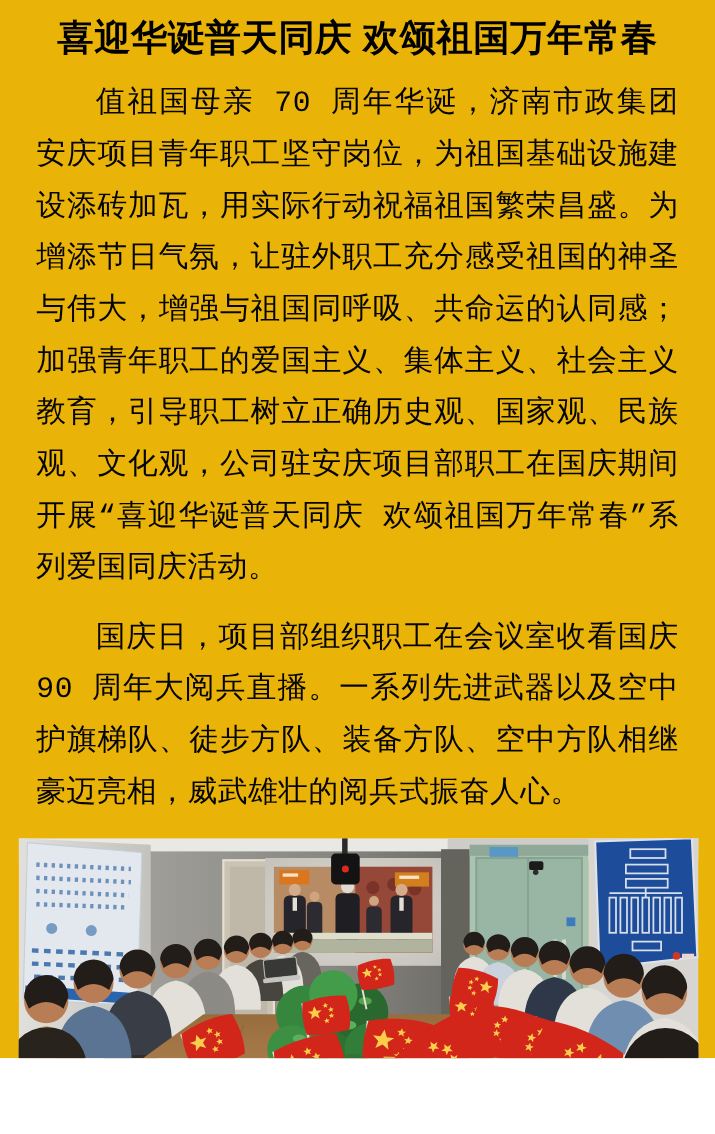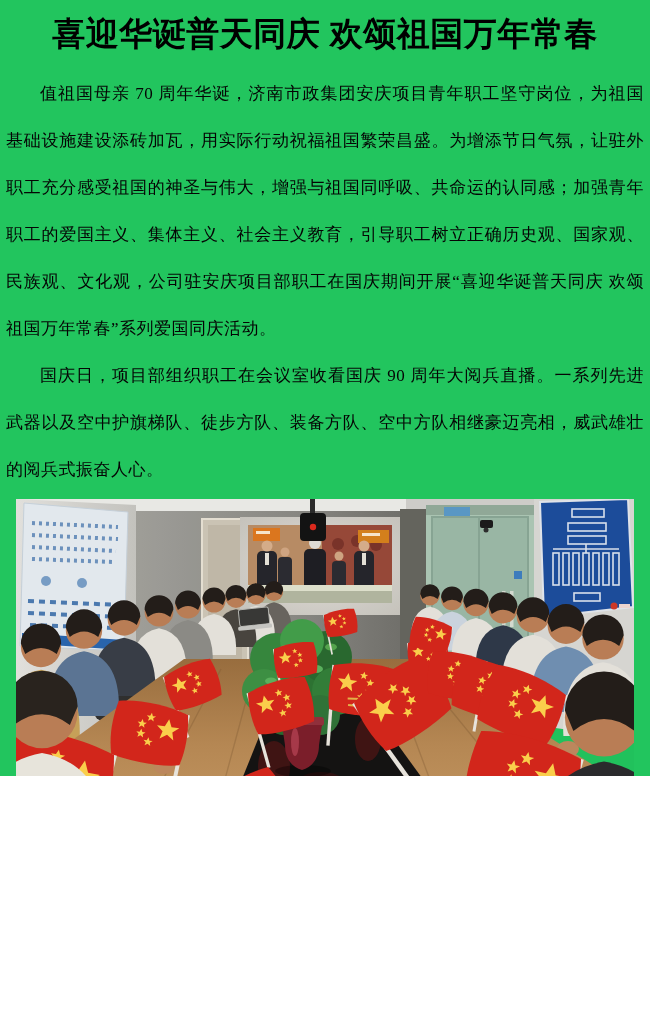--- a/index.html
+++ b/index.html
@@ -1,30 +1,30 @@
 <!DOCTYPE html>
 <html><head>
 <meta charset="utf-8">
 <style>
   html,body { margin:0; padding:0; background:#ffffff; }
   .page {
-    width:650px; height:776px; box-sizing:border-box;
-    padding:10px 6px 0; overflow:hidden; background:#22c55e;
+    width:650px; height:962px; box-sizing:border-box;
+    padding:10px 17px 0; overflow:hidden; background:#eab308;
     position:relative;
   }
   .article-title {
     font-family:"Liberation Sans","DejaVu Sans",sans-serif;
     font-weight:700; font-size:33px; line-height:44px;
     text-align:center; color:#000; margin:2px 0 14px; letter-spacing:.5px;
   }
   .para {
-    font-family:Liberation Serif, serif;
-    font-size:17px; line-height:47px; color:#050505;
+    font-family:Liberation Mono, monospace;
+    font-size:27px; line-height:47px; color:#050505;
     text-align:justify; text-justify:inter-character;
-    text-indent:2em; margin:0; letter-spacing:.5px;
+    text-indent:2em; margin:16px; letter-spacing:.5px;
   }
   figure.photo-block { margin:6px auto 0; width:618px; }
   figure.photo-block svg { display:block; }
   .photo-caption {
     font-family:"Liberation Serif","DejaVu Serif",serif;
     font-size:21px; color:#050505; text-align:center;
     margin-top:9px; letter-spacing:1.5px;
   }
 </style>
 </head>

